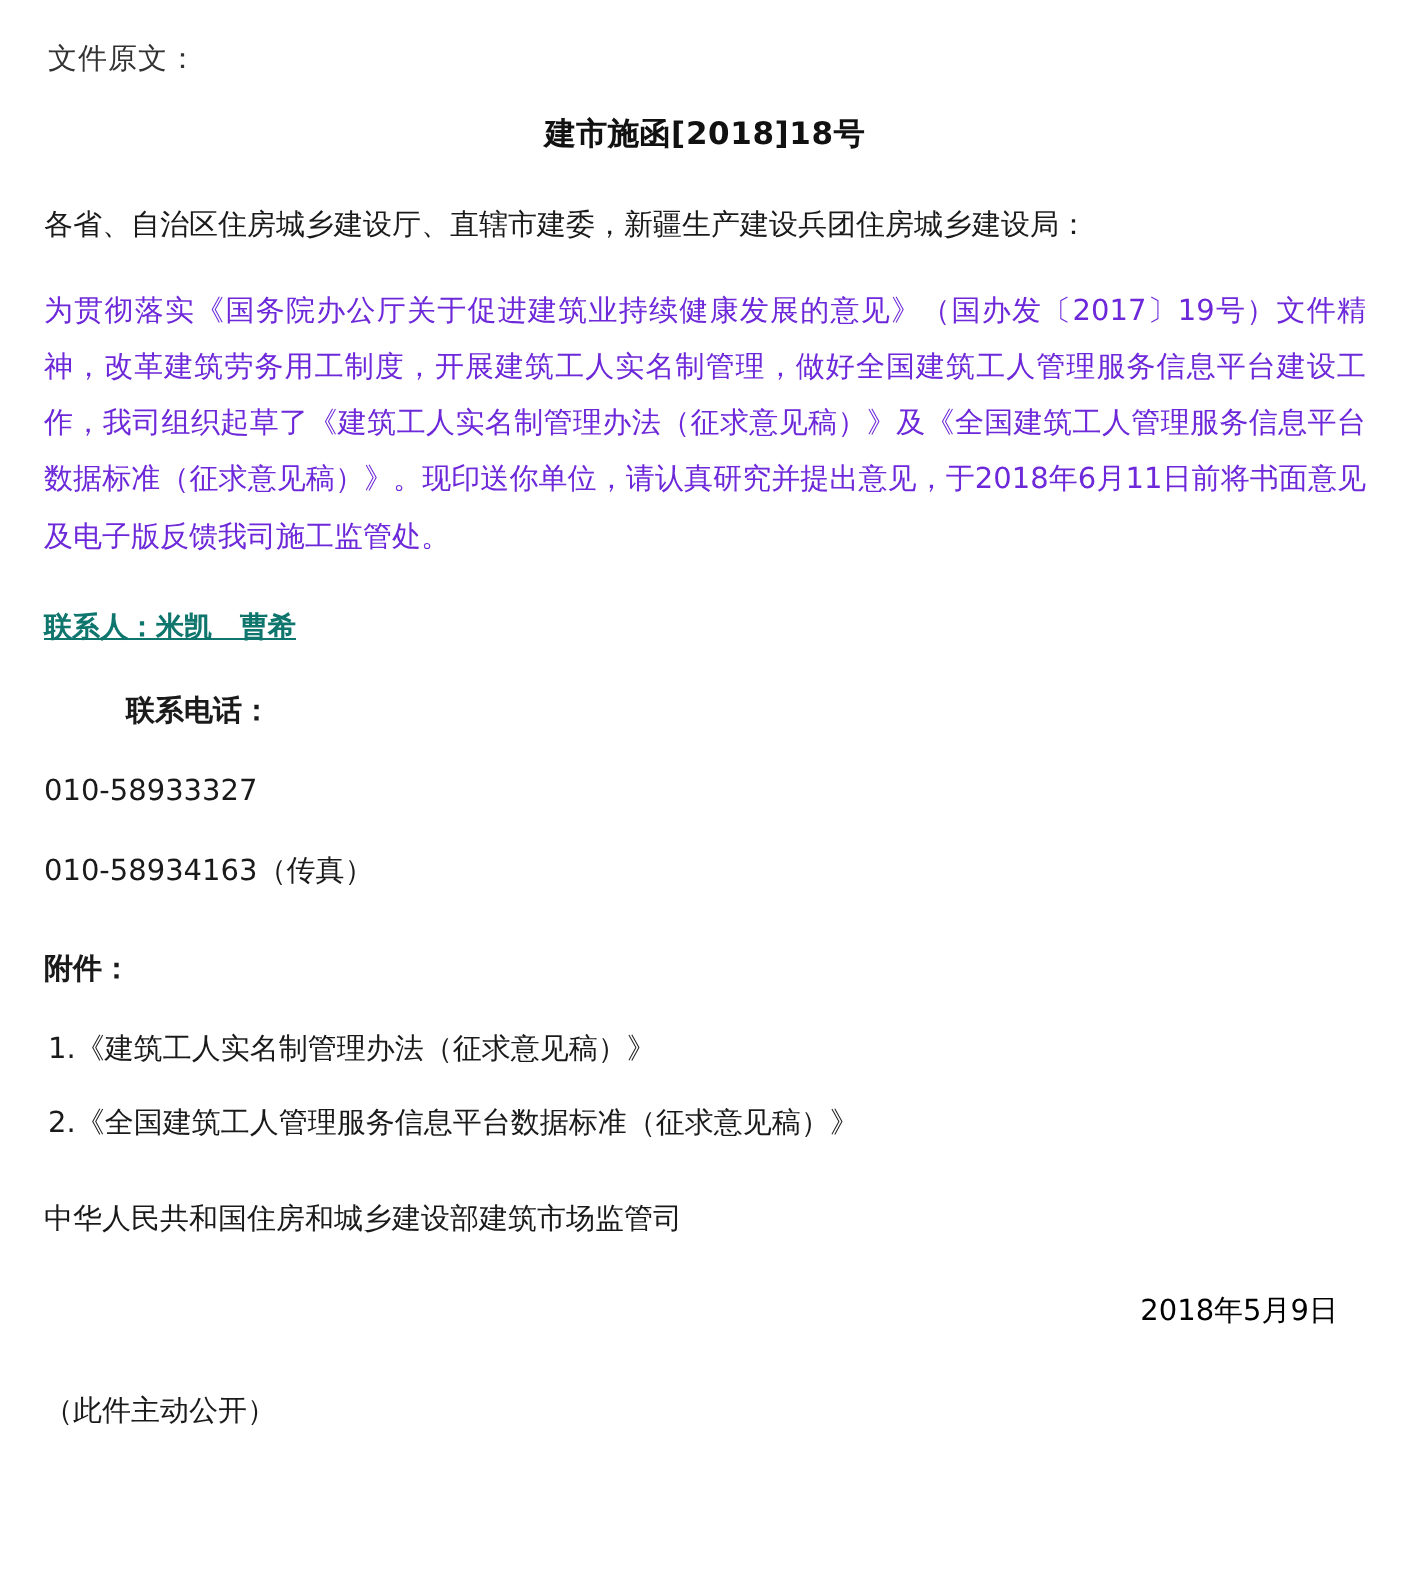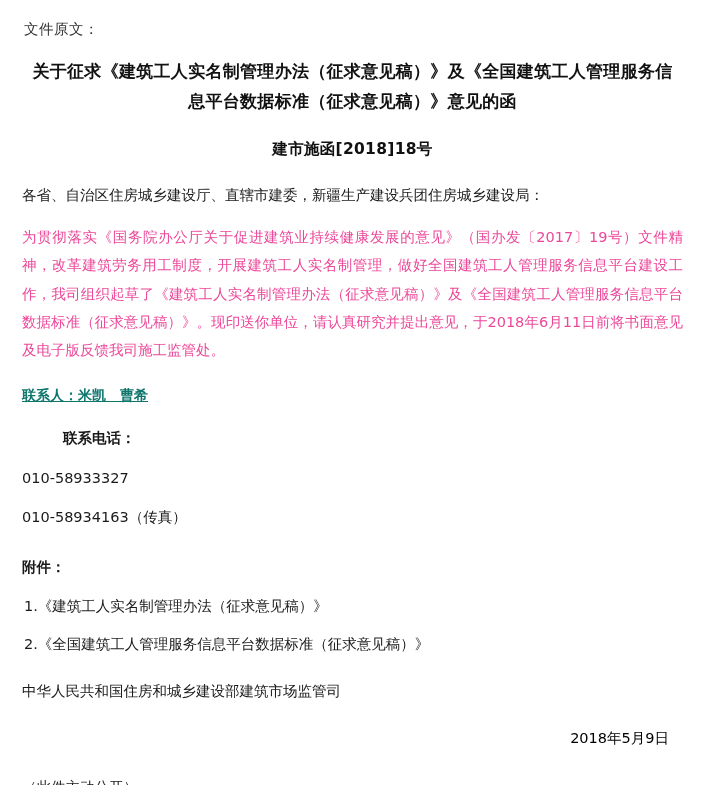--- a/index.html
+++ b/index.html
@@ -56,21 +56,21 @@
   }
   .addressee {
     font-size: 14.5px;
     line-height: 1.9;
     color: #1a1a1a;
     margin-bottom: 14px;
   }
   .body-para {
     font-size: 14.5px;
     line-height: 1.95;
-    color: #ec4899;
+    color: #6d28d9;
     text-align: justify;
     text-justify: inter-ideograph;
     margin-bottom: 18px;
   }
   .contact-line {
     font-size: 14px;
     line-height: 1.9;
     color: #0f766e;
     margin-bottom: 16px;
     font-weight: bold;
@@ -129,21 +129,20 @@
   }
 </style>
 </head>
 <body>
 
 <div class="page">
   <div class="left-rule"></div>
 
   <div class="source-label">文件原文：</div>
 
-  <div class="doc-title">关于征求《建筑工人实名制管理办法（征求意见稿）》及《全国建筑工人管理服务信息平台数据标准（征求意见稿）》意见的函</div>
 
   <div class="doc-number">建市施函[2018]18号</div>
 
   <div class="addressee">各省、自治区住房城乡建设厅、直辖市建委，新疆生产建设兵团住房城乡建设局：</div>
 
   <div class="body-para">为贯彻落实《国务院办公厅关于促进建筑业持续健康发展的意见》（国办发〔2017〕19号）文件精神，改革建筑劳务用工制度，开展建筑工人实名制管理，做好全国建筑工人管理服务信息平台建设工作，我司组织起草了《建筑工人实名制管理办法（征求意见稿）》及《全国建筑工人管理服务信息平台数据标准（征求意见稿）》。现印送你单位，请认真研究并提出意见，于2018年6月11日前将书面意见及电子版反馈我司施工监管处。</div>
 
   <div class="contact-line">联系人：米凯　曹希</div>
 
   <div class="contact-heading">联系电话：</div>

